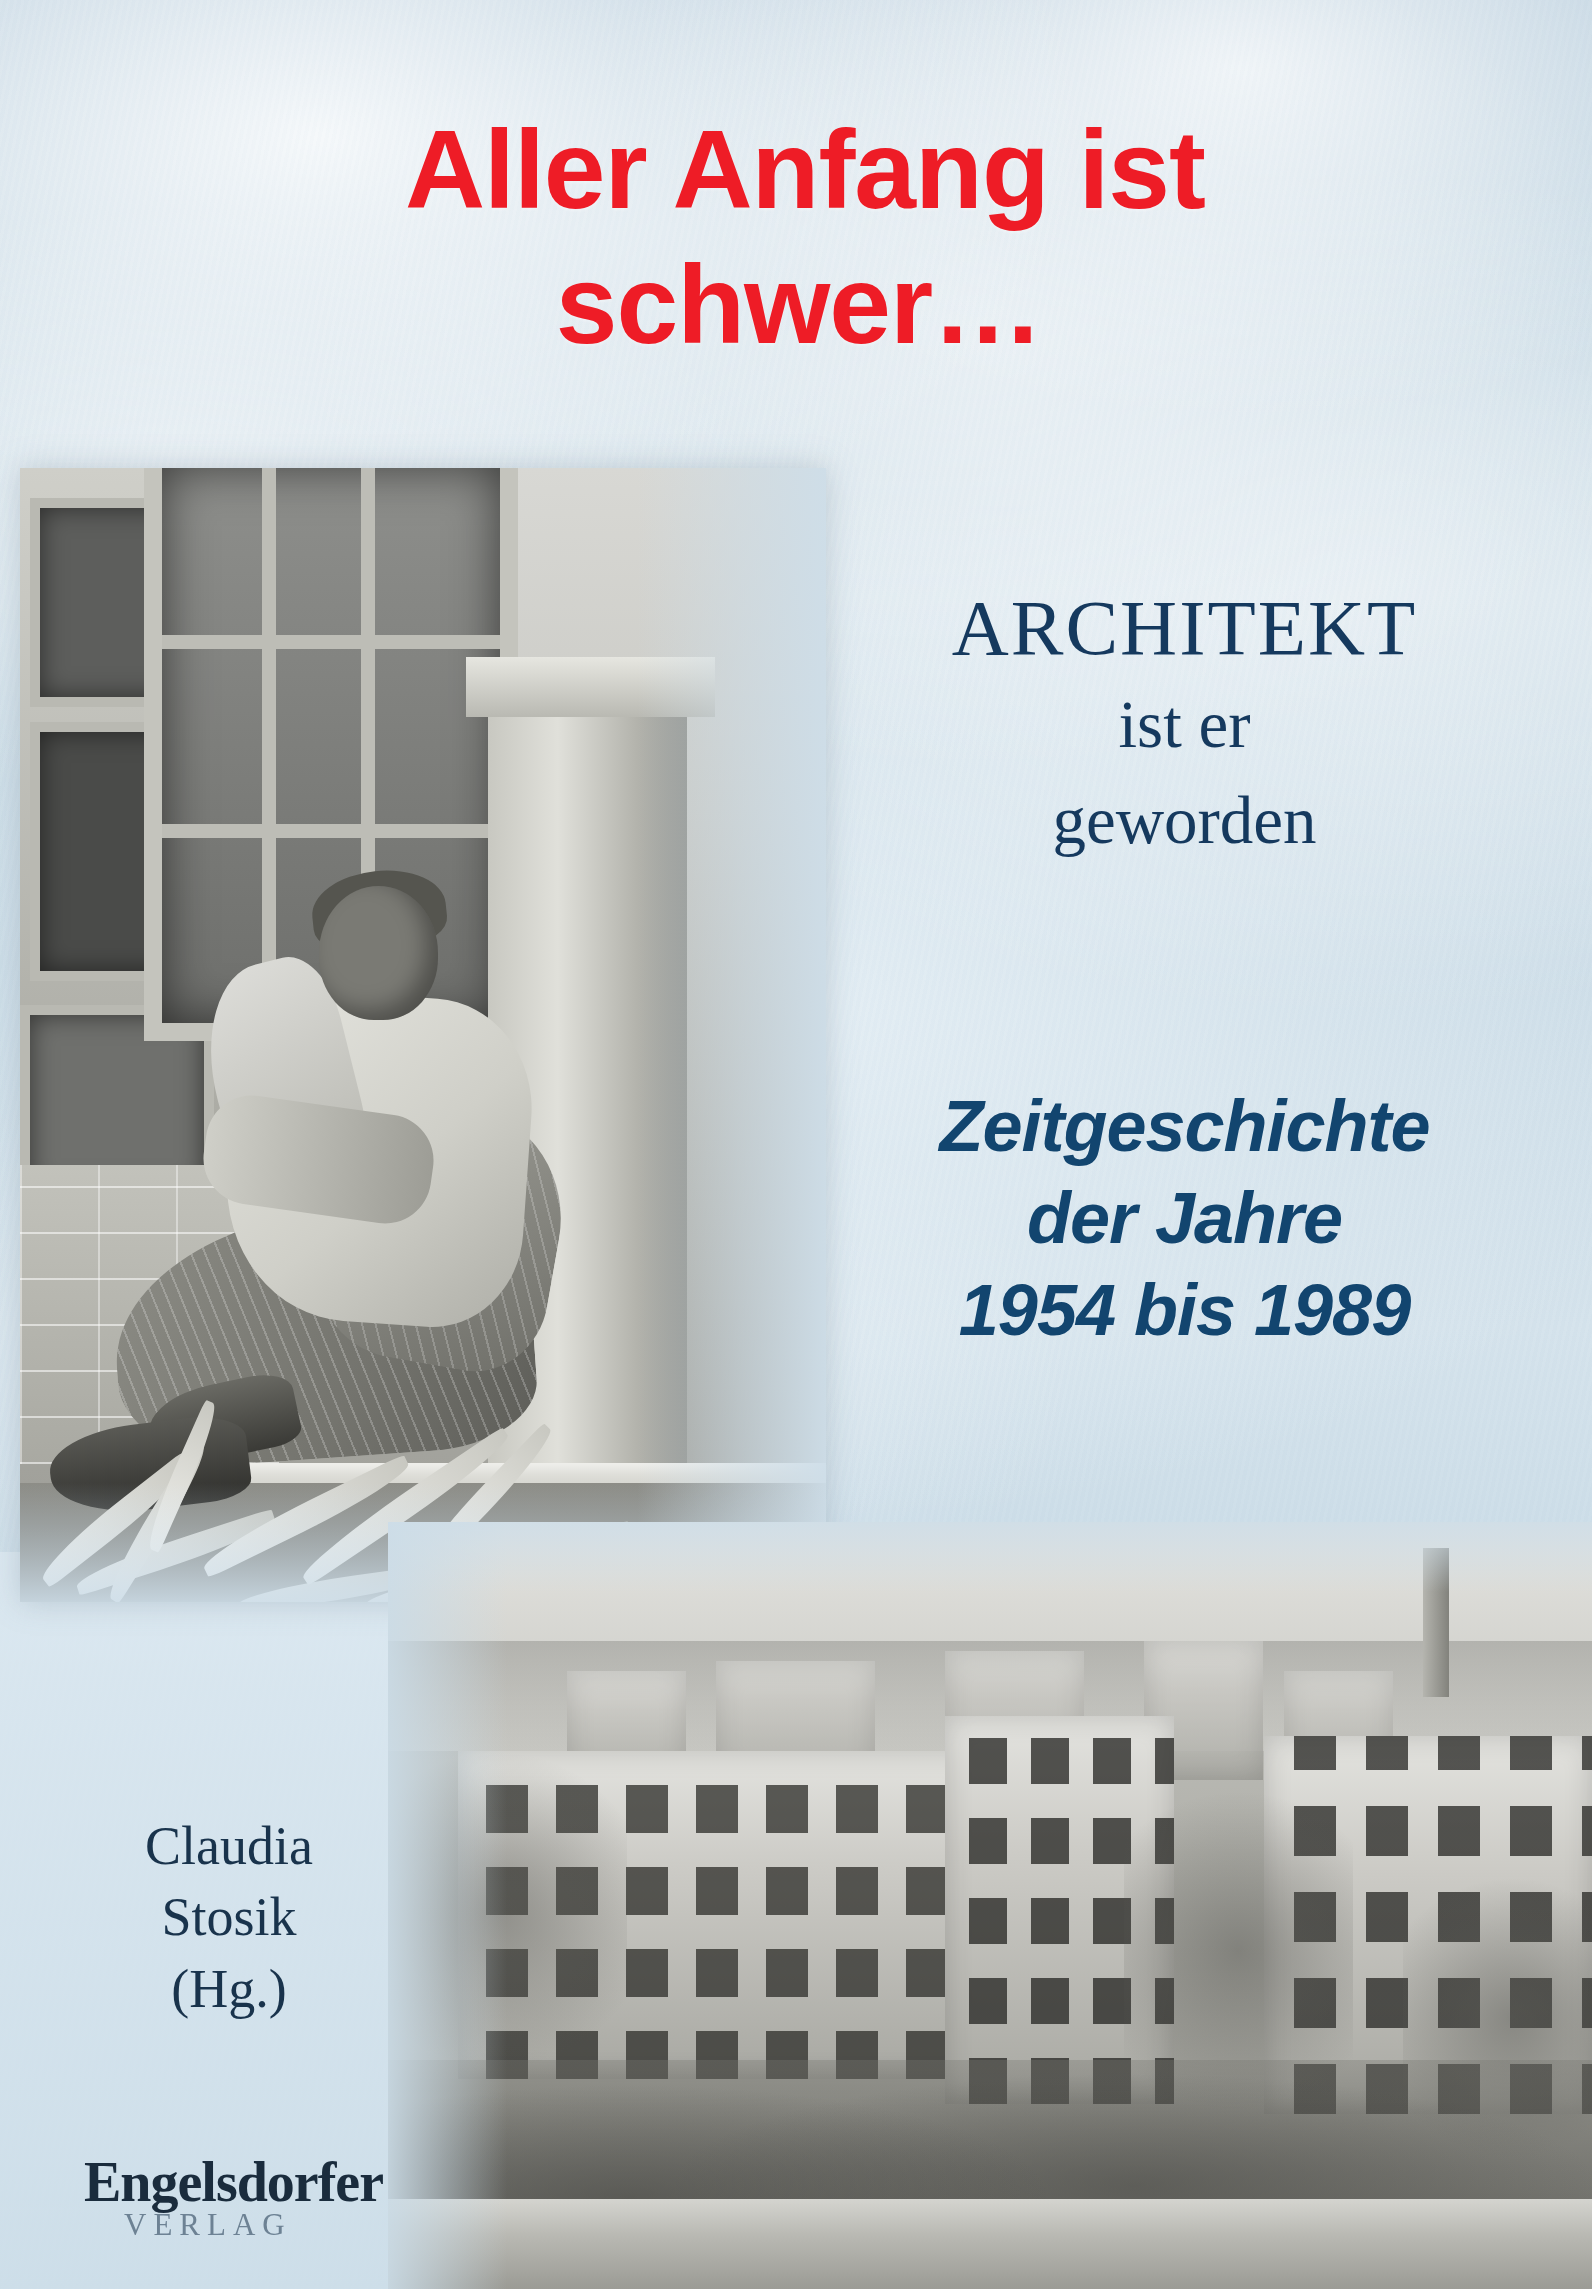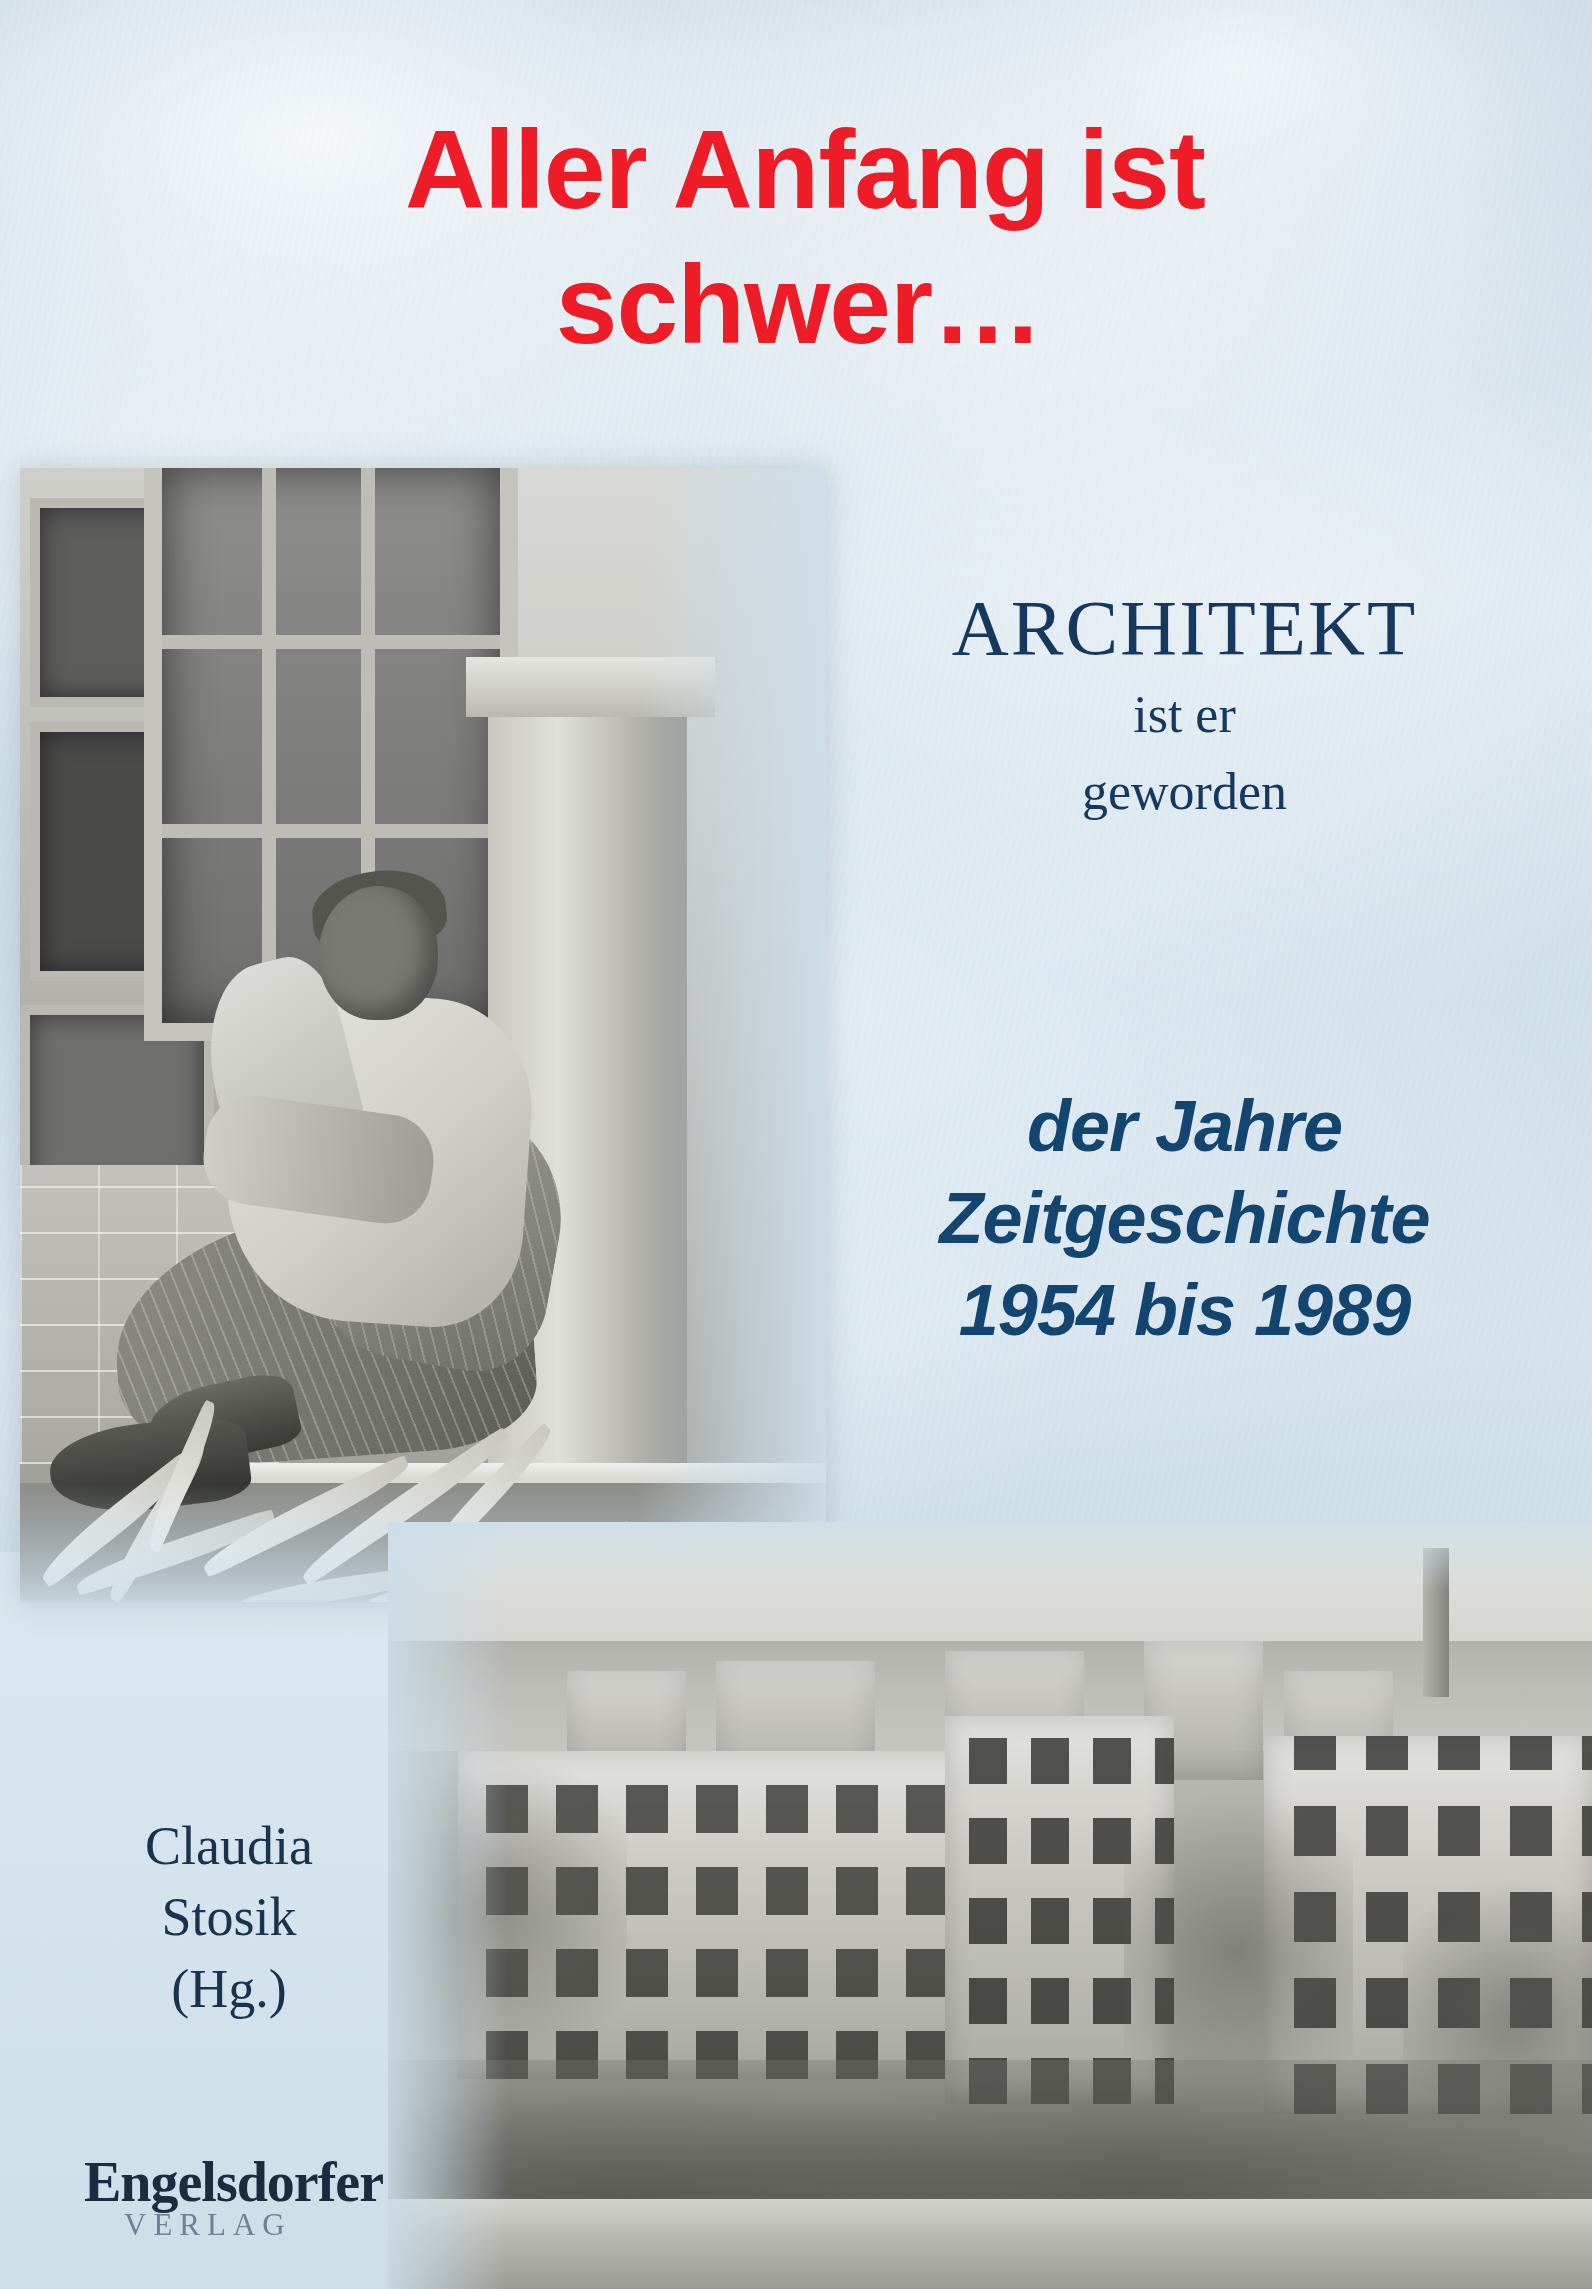--- a/index.html
+++ b/index.html
@@ -69,21 +69,21 @@
     z-index: 6;
   }
   .sub-kicker {
     font-family: "Liberation Serif", serif;
     font-size: 79px;
     letter-spacing: 2px;
     line-height: 1.05;
   }
   .sub-serif {
     font-family: "Liberation Serif", serif;
-    font-size: 52px;
+    font-size: 67px;
     line-height: 1.26;
     margin-top: 12px;
   }
   .sub-lower {
     position: absolute;
     left: 836px;
     width: 697px;
     top: 1080px;
     text-align: center;
     color: #12456f;
@@ -451,22 +451,22 @@
     <div class="title-line l2">schwer…</div>
   </div>
 
   <div class="sub-upper">
     <div class="sub-kicker">ARCHITEKT</div>
     <div class="sub-serif">ist er</div>
     <div class="sub-serif" style="margin-top:12px">geworden</div>
   </div>
 
   <div class="sub-lower">
+    <div class="sub-bold">Zeitgeschichte</div>
     <div class="sub-bold">der Jahre</div>
-    <div class="sub-bold">Zeitgeschichte</div>
     <div class="sub-bold">1954 bis 1989</div>
   </div>
 
   <div class="author">
     <div>Claudia</div>
     <div>Stosik</div>
     <div>(Hg.)</div>
   </div>
 
   <div class="logo">

